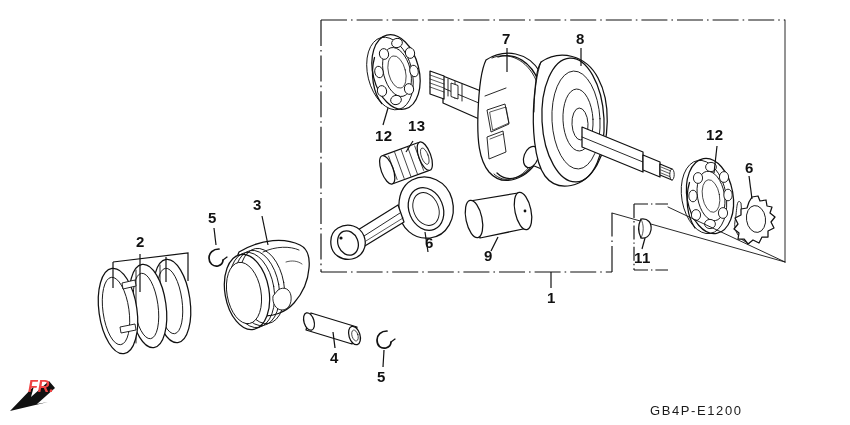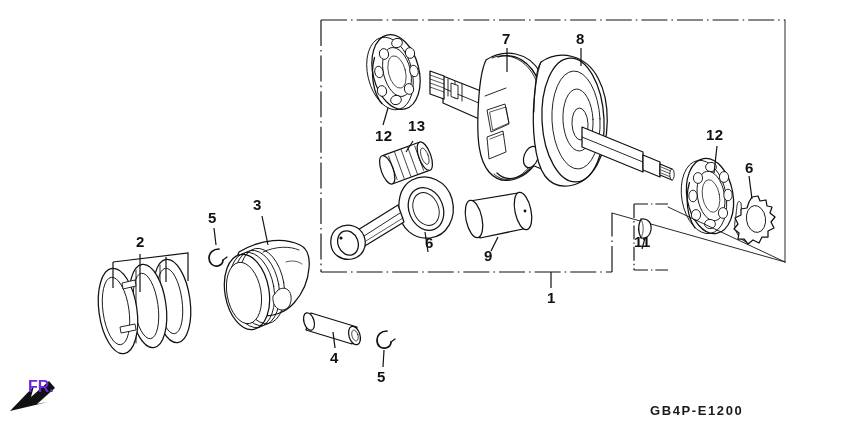--- a/index.html
+++ b/index.html
@@ -29,31 +29,32 @@
     white-space: nowrap;
     line-height: 1;
   }
   .fr-label {
     position: absolute;
     left: 28px;
     top: 379px;
     font-family: "Liberation Sans", sans-serif;
     font-size: 16px;
     font-weight: 700;
-    color: #6d28d9;
+    font-style: italic;
+    color: #ef4444;
     line-height: 1;
     text-align: center;
   }
   .doc-code {
     position: absolute;
     left: 650px;
     top: 404px;
     font-family: "Liberation Sans", sans-serif;
     font-size: 13px;
-    font-weight: 700;
+    font-weight: 400;
     letter-spacing: 1.6px;
     color: #1a1a1a;
     line-height: 1;
   }
 </style>
 </head>
 <body>
 
 <div id="page">
 
@@ -356,21 +357,21 @@
   <div class="ref-num" style="left:136px; top:234px;">2</div>
   <div class="ref-num" style="left:253px; top:197px;">3</div>
   <div class="ref-num" style="left:330px; top:350px;">4</div>
   <div class="ref-num" style="left:208px; top:210px;">5</div>
   <div class="ref-num" style="left:377px; top:369px;">5</div>
   <div class="ref-num" style="left:425px; top:235px;">6</div>
   <div class="ref-num" style="left:502px; top:31px;">7</div>
   <div class="ref-num" style="left:576px; top:31px;">8</div>
   <div class="ref-num" style="left:484px; top:248px;">9</div>
   <div class="ref-num" style="left:745px; top:160px;">6</div>
-  <div class="ref-num" style="left:634px; top:234px;text-align:right;">11</div>
+  <div class="ref-num" style="left:634px; top:250px;text-align:right;">11</div>
   <div class="ref-num" style="left:375px; top:128px;">12</div>
   <div class="ref-num" style="left:706px; top:127px;">12</div>
   <div class="ref-num" style="left:408px; top:110px;margin-top:8px;">13</div>
 
   <div class="fr-label">FR.</div>
   <div class="doc-code">GB4P-E1200</div>
 
 </div>
 
 </body></html>

